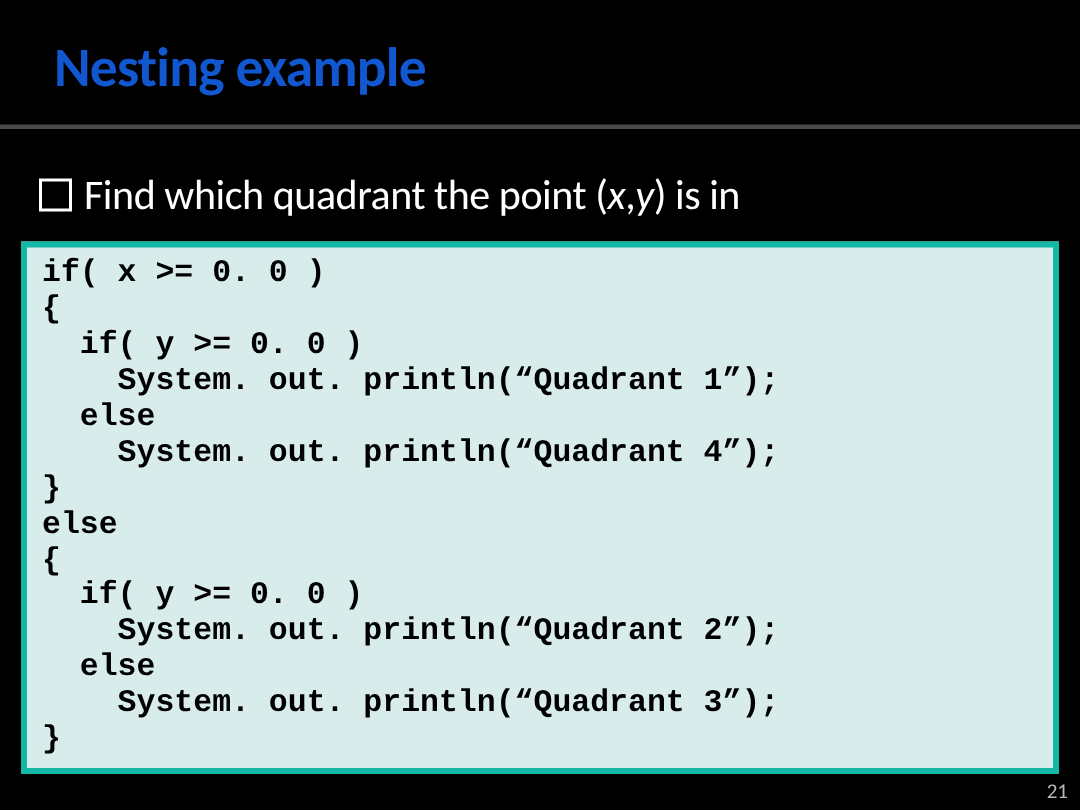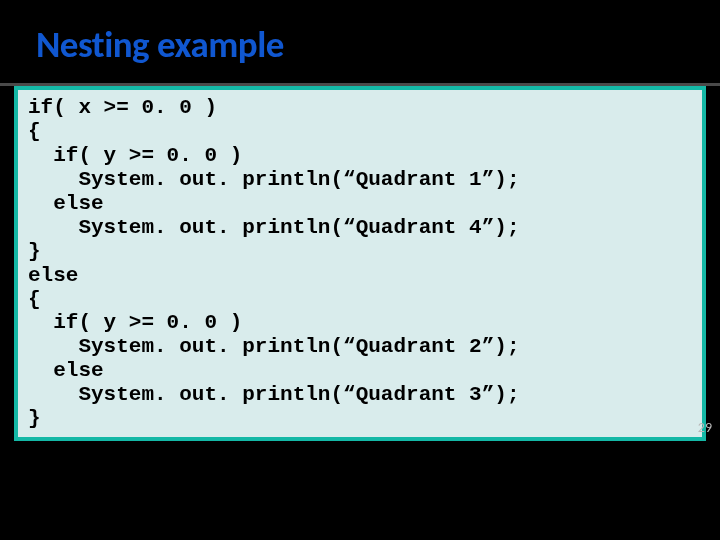--- a/index.html
+++ b/index.html
@@ -6,21 +6,21 @@
     margin: 0;
     padding: 0;
     width: 720px;
     height: 540px;
     background: #000;
     font-family: "Calibri", "Segoe UI", Arial, sans-serif;
     overflow: hidden;
   }
   .slide {
     width: 720px;
-    height: 440px;
+    height: 540px;
     background: #000;
     position: relative;
     box-sizing: border-box;
   }
   .title-bar {
     padding: 22px 0 6px 36px;
     background: #000;
   }
   .title {
     color: #1057d0;
@@ -81,31 +81,37 @@
 </head>
 <body>
 
 <div class="slide">
 
   <div class="title-bar">
     <h1 class="title">Nesting example</h1>
   </div>
   <div class="rule"></div>
 
+  <div class="bullet-row">
+    <span class="bullet-box"></span>
+    <span class="bullet-text">
+      <span>Find which quadrant the point (</span><span class="ital">x</span><span>,</span><span class="ital">y</span><span>) is in</span>
+    </span>
+  </div>
 
   <div class="code-box">if( x &gt;= 0. 0 )
 {
   if( y &gt;= 0. 0 )
     System. out. println(“Quadrant 1”);
   else
     System. out. println(“Quadrant 4”);
 }
 else
 {
   if( y &gt;= 0. 0 )
     System. out. println(“Quadrant 2”);
   else
     System. out. println(“Quadrant 3”);
 }</div>
 
-  <div class="page-num">29</div>
+  <div class="page-num">21</div>
 
 </div>
 
 </body></html>

